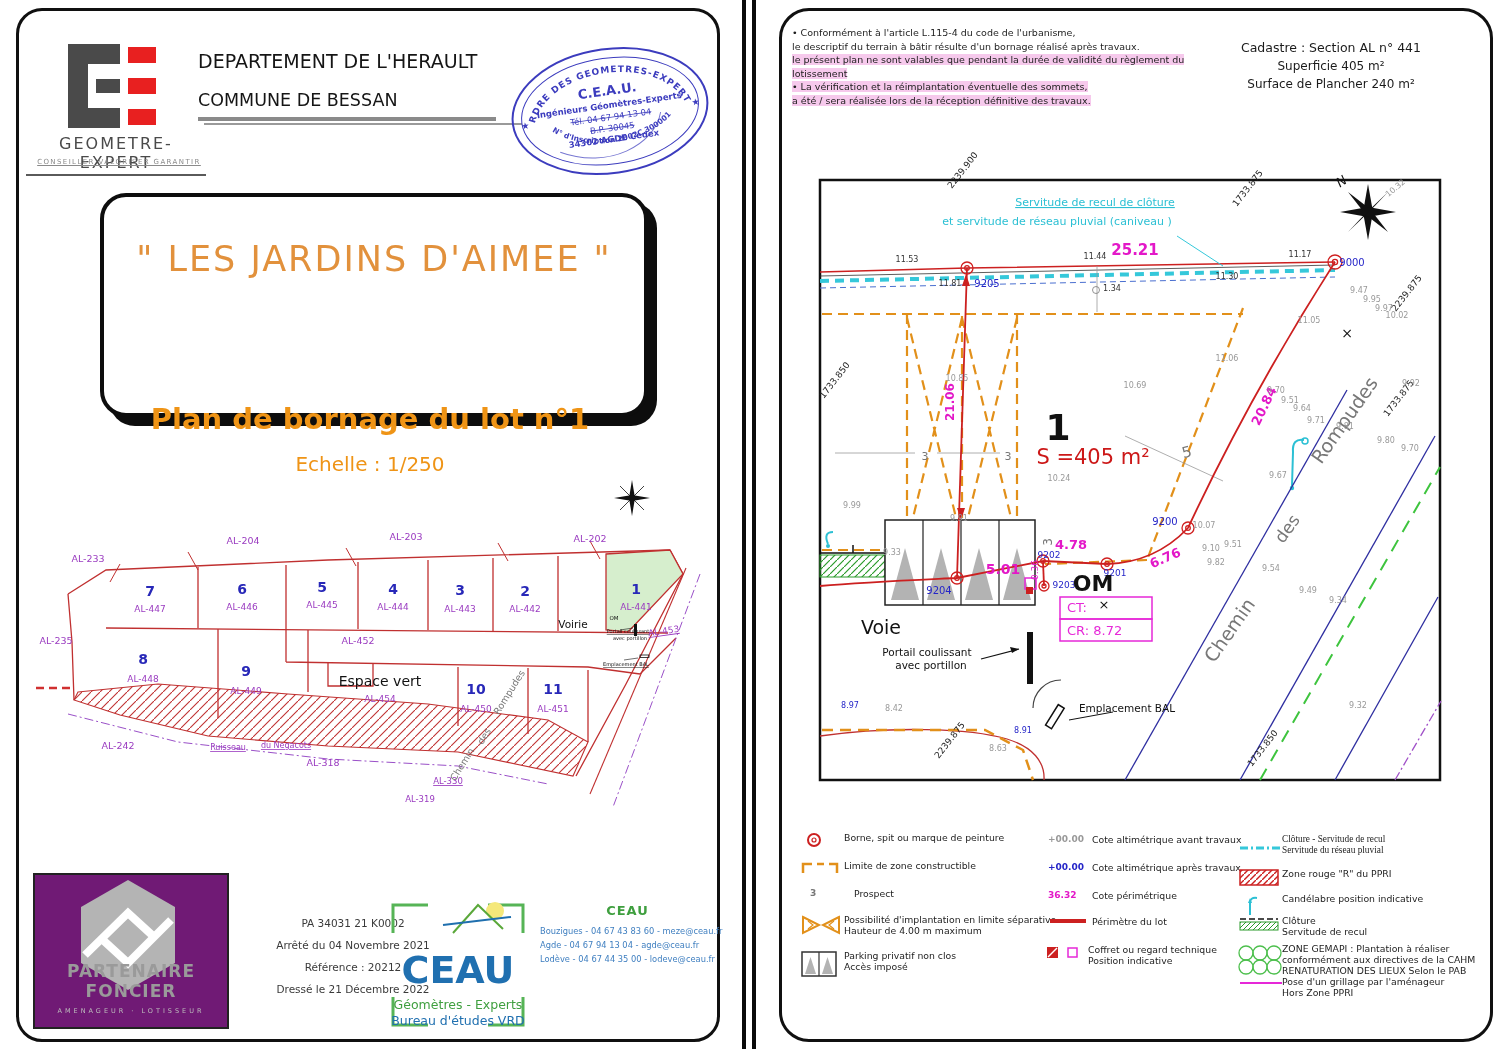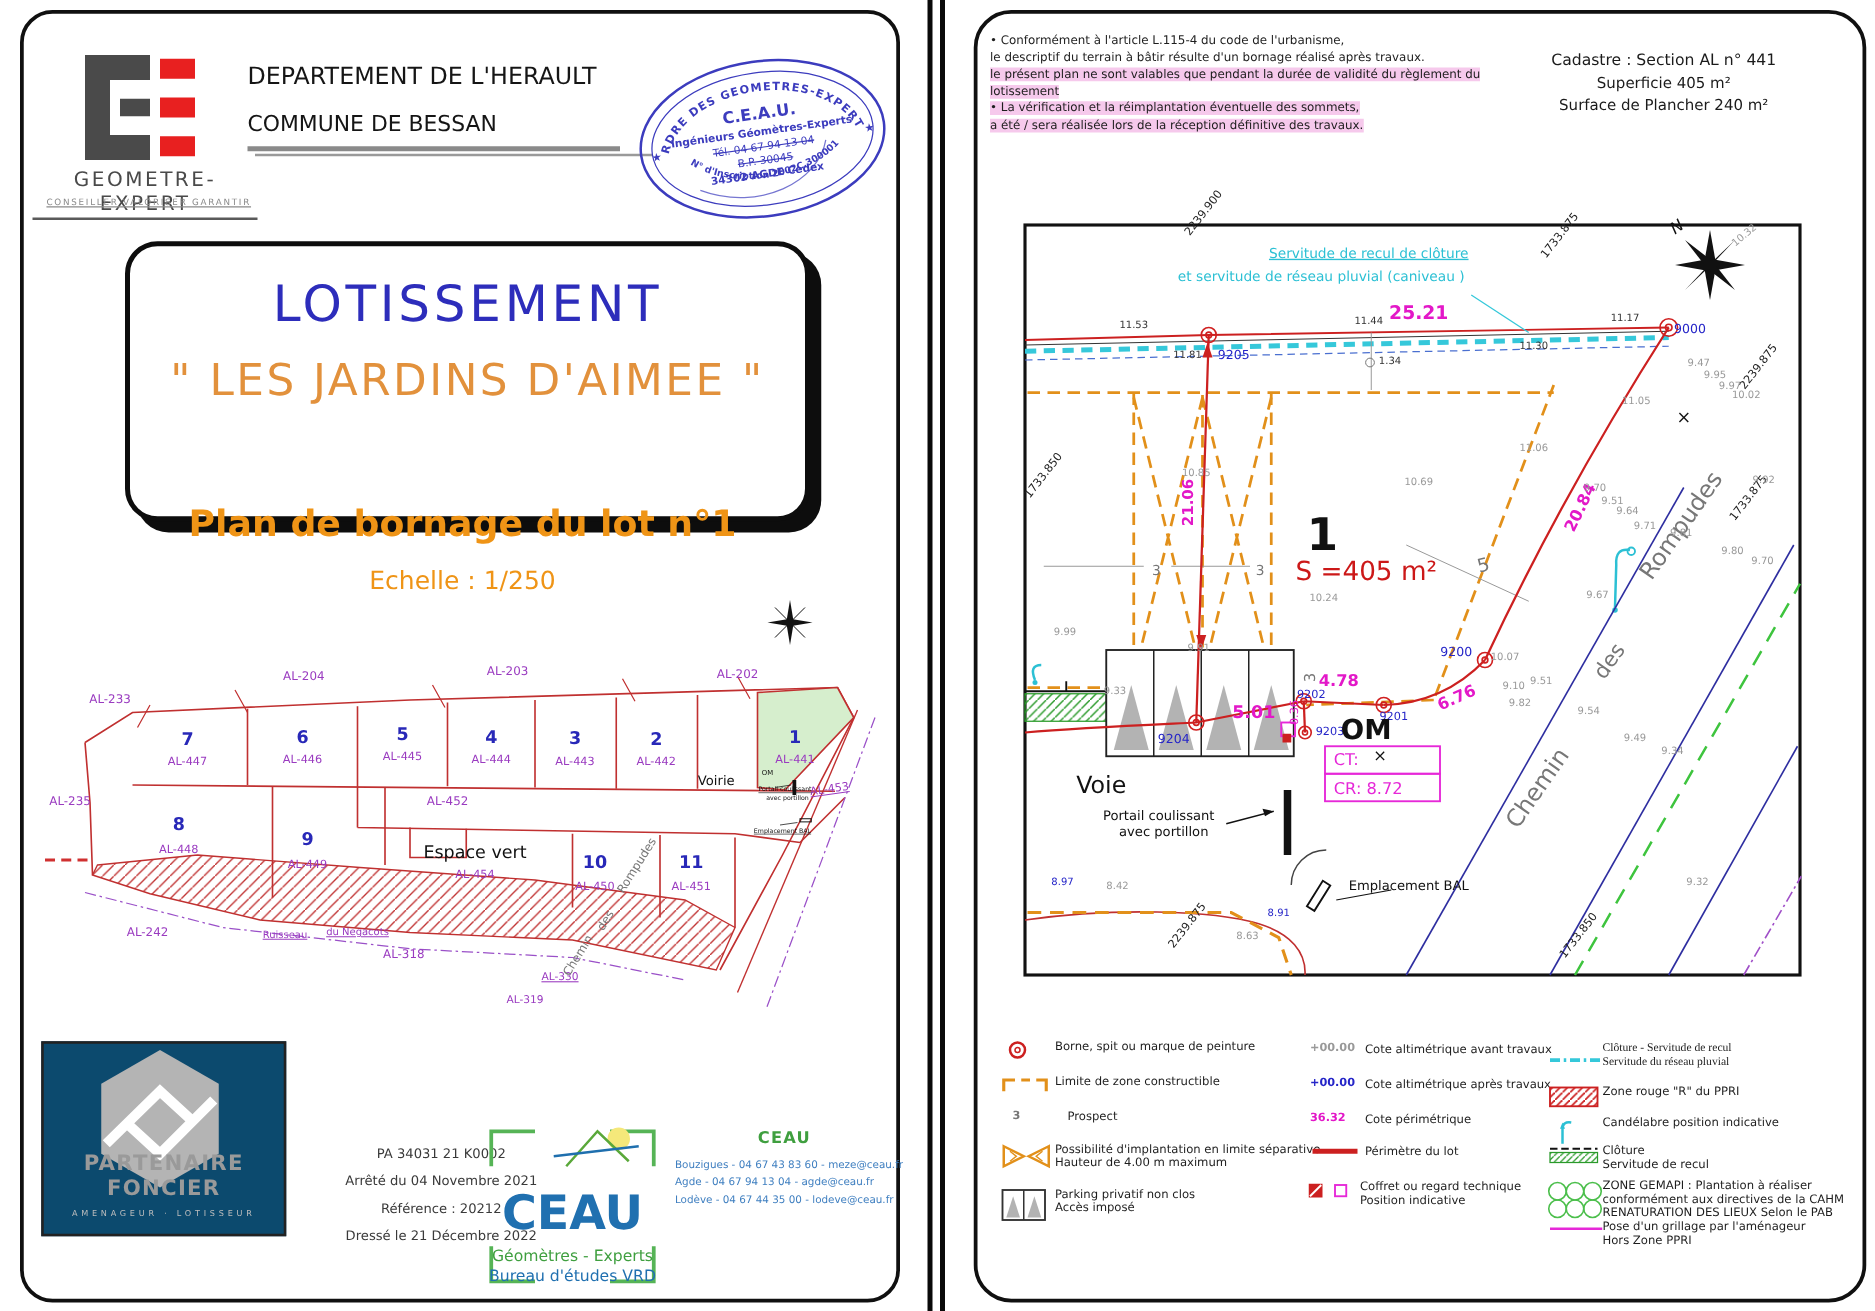--- a/index.html
+++ b/index.html
@@ -20,21 +20,21 @@
   .rulebar2{left:204px;top:123px;width:318px;height:1.5px;background:#9a9a9a;}
   
   .title-box{left:100px;top:193px;width:540px;height:192px;border:4px solid #0d0d0d;border-radius:26px;
              box-shadow:9px 9px 0 #0d0d0d;display:flex;flex-direction:column;align-items:center;
              justify-content:flex-start;padding-top:24px;background:#fff;}
   .title-l1{font-size:40px;color:#2d2dbb;letter-spacing:3px;}
   .title-l2{font-size:35px;color:#e2913c;letter-spacing:2px;margin-top:18px;}
   .subtitle{left:95px;top:402px;width:550px;text-align:center;font-size:29px;font-weight:bold;color:#ef9416;}
   .scale{left:95px;top:452px;width:550px;text-align:center;font-size:20px;color:#ef9416;}
   
-  .partner-box{left:33px;top:833px;width:192px;height:152px;border:2.5px solid #222;background:#0c4a6e;}
+  .partner-box{left:33px;top:873px;width:192px;height:152px;border:2.5px solid #222;background:#701a75;}
   .partner-name{position:absolute;left:0;bottom:26px;width:100%;text-align:center;font-size:17px;font-weight:bold;color:#9a9a9a;letter-spacing:1px;}
   .partner-tag{position:absolute;left:0;bottom:12px;width:100%;text-align:center;font-size:6.5px;letter-spacing:3px;color:#bdbdbd;}
   .refs{left:248px;top:912px;width:210px;text-align:center;font-size:10.5px;color:#3a3a3a;line-height:22px;}
   .contacts{left:540px;top:903px;width:175px;}
   .contact-title{text-align:center;font-size:13px;font-weight:bold;color:#3f9f3f;letter-spacing:1px;margin-bottom:6px;}
   .contact-line{font-size:8.3px;color:#3f7fc0;line-height:14px;white-space:nowrap;}
   
   .notes{left:792px;top:26px;width:398px;font-size:9.5px;color:#1d1d1d;line-height:13.5px;}
   .note.hl span{background:#f6c9ec;}
   .cadastre{left:1195px;top:38px;width:272px;text-align:center;color:#1b1b1b;}
@@ -89,21 +89,20 @@
     <text x="0" y="-3" text-anchor="middle" font-size="8.5" font-weight="bold">Ingénieurs Géomètres-Experts</text>
     <text x="0" y="9" text-anchor="middle" font-size="8.5" text-decoration="line-through">Tél. 04 67 94 13 04</text>
     <text x="0" y="20" text-anchor="middle" font-size="8.5" text-decoration="line-through">B.P. 30045</text>
     <text x="0" y="31" text-anchor="middle" font-size="8.5" font-weight="bold">34302 AGDE Cedex</text>
     <text x="-90" y="6" font-size="9">★</text>
     <text x="82" y="6" font-size="9">★</text>
   </g>
 </svg>
 
 <div class="abs title-box">
-  <div class="title-l1">LOTISSEMENT</div>
   <div class="title-l2">" LES JARDINS D'AIMEE "</div>
 </div>
 <div class="abs subtitle">Plan de bornage du lot n°1</div>
 <div class="abs scale">Echelle : 1/250</div>
 
 <svg class="abs" style="left:610px;top:476px;" width="44" height="44" viewBox="0 0 44 44">
   <path d="M10,10 L34,34 M34,10 L10,34" stroke="#111" stroke-width="0.8"></path>
   <polygon points="22,4 25,22 22,40 19,22" fill="#111"></polygon>
   <polygon points="4,22 22,19 40,22 22,25" fill="#111"></polygon>
 </svg>

